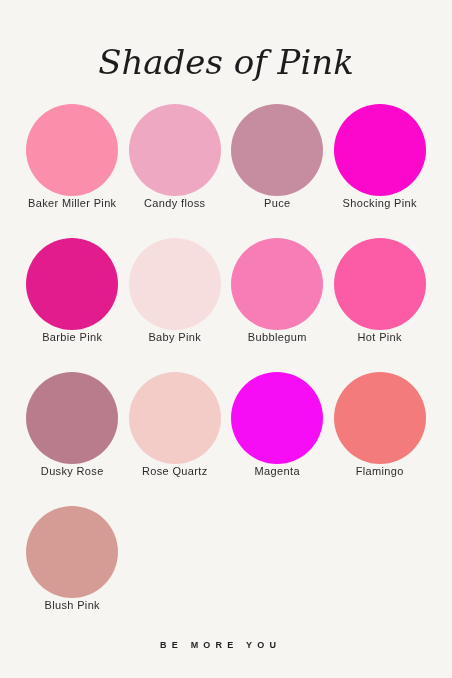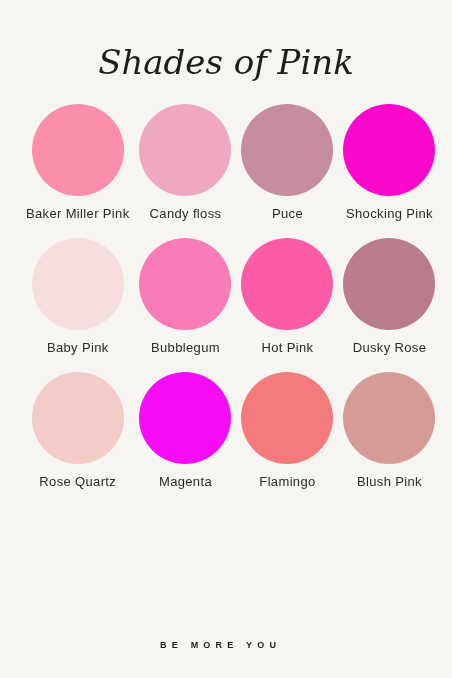--- a/index.html
+++ b/index.html
@@ -63,23 +63,23 @@
   }
 
   .swatch-dot {
     width: 92px;
     height: 92px;
     border-radius: 50%;
     flex: 0 0 auto;
   }
 
   .swatch-label {
-    margin-top: 11px;
+    margin-top: 1px;
     font-family: "Liberation Sans", sans-serif;
-    font-size: 13px;
+    font-size: 11px;
     letter-spacing: 0.35px;
     color: #2b2b2b;
     text-align: center;
     line-height: 1.1;
     white-space: nowrap;
   }
 
   
   .footer {
     position: absolute;
@@ -123,20 +123,24 @@
     <div class="swatch-cell">
       <div class="swatch-dot" style="background:#c68ca0"></div>
       <div class="swatch-label">Puce</div>
     </div>
 
     <div class="swatch-cell">
       <div class="swatch-dot" style="background:#fc08cc"></div>
       <div class="swatch-label">Shocking Pink</div>
     </div>
 
+    <div class="swatch-cell">
+      <div class="swatch-dot" style="background:#e31c8d"></div>
+      <div class="swatch-label">Barbie Pink</div>
+    </div>
 
     <div class="swatch-cell">
       <div class="swatch-dot" style="background:#f7dede"></div>
       <div class="swatch-label">Baby Pink</div>
     </div>
 
     <div class="swatch-cell">
       <div class="swatch-dot" style="background:#f87cb5"></div>
       <div class="swatch-label">Bubblegum</div>
     </div>

